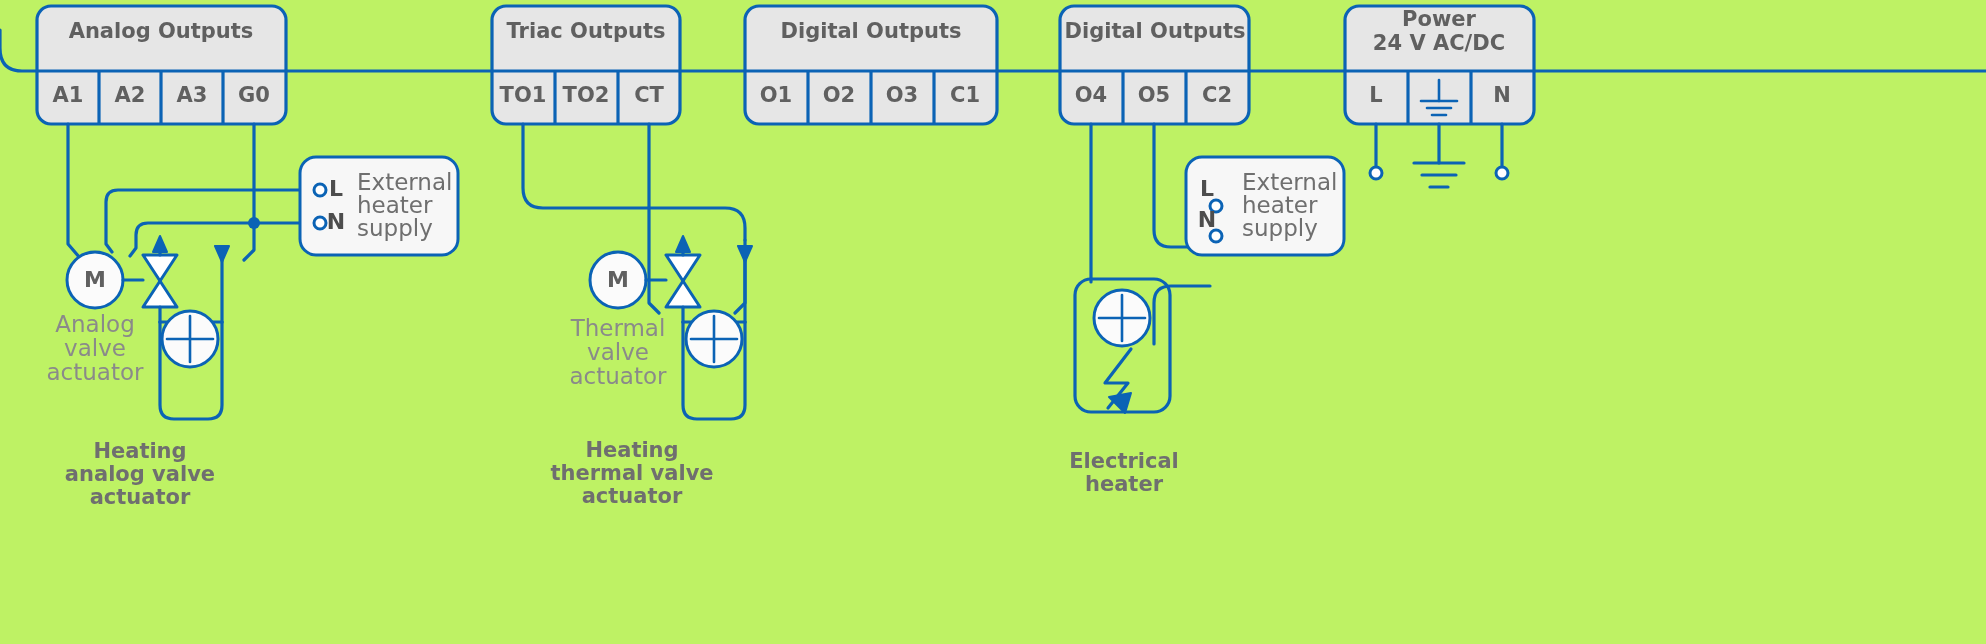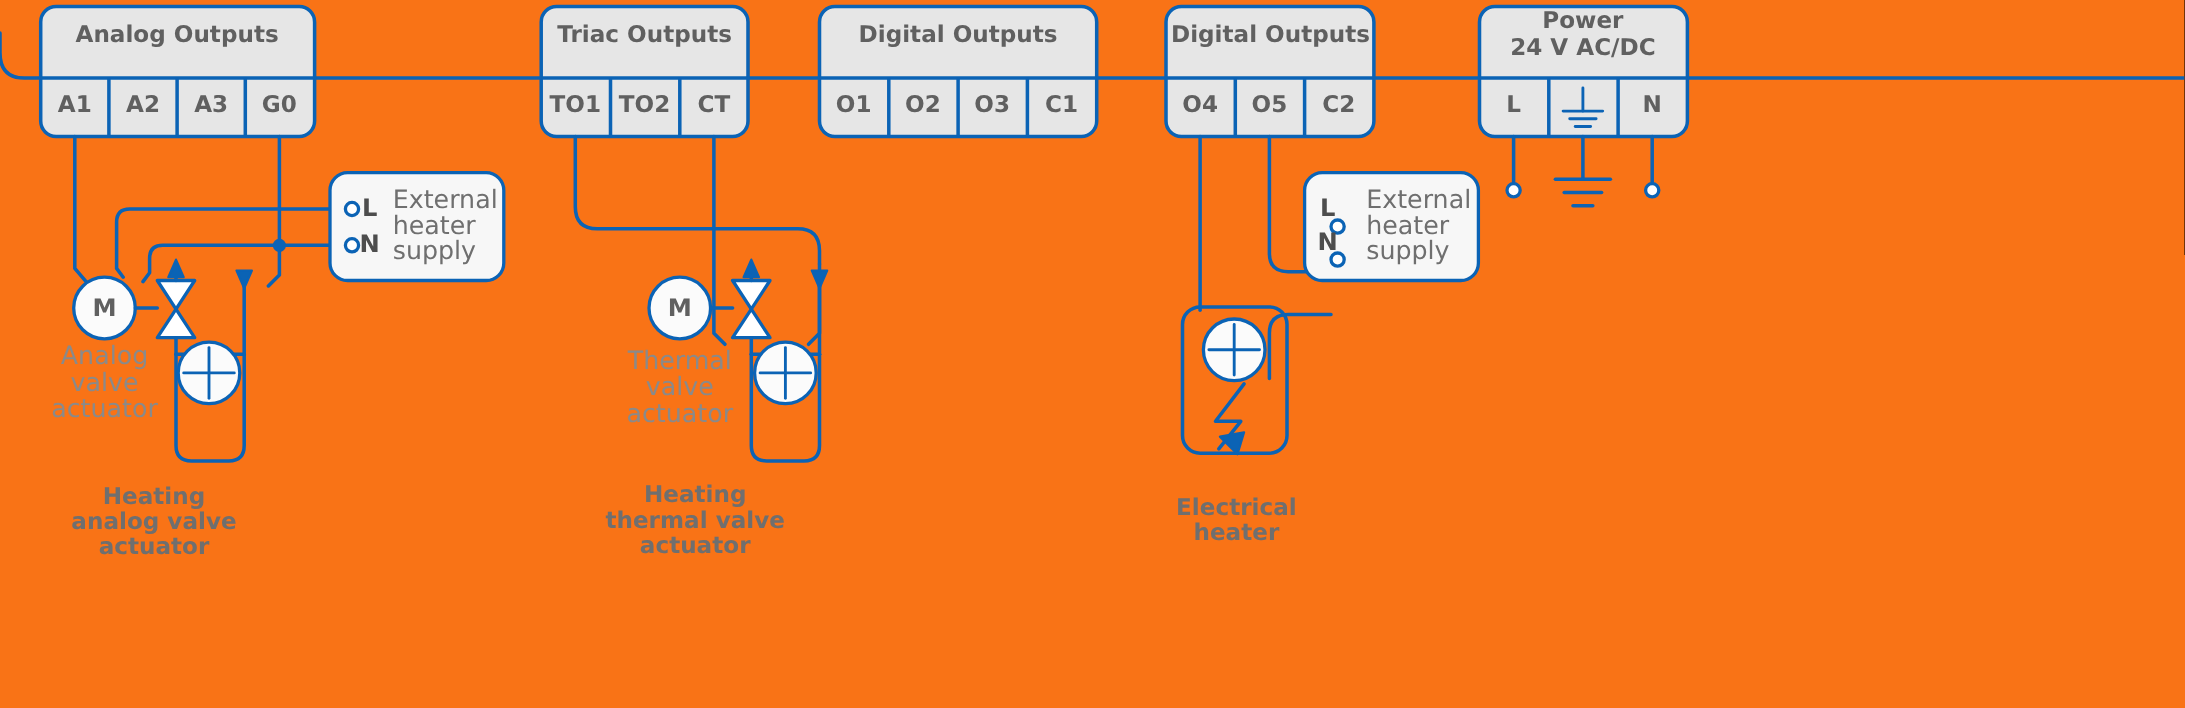--- a/index.html
+++ b/index.html
@@ -4,21 +4,21 @@
 <style>
   html, body {
     margin: 0;
     padding: 0;
     background: #000000;
   }
   #root {
     position: relative;
     width: 1986px;
     height: 644px;
-    background: #f97316;
+    background: #bef264;
     font-family: "DejaVu Sans", sans-serif;
     overflow: hidden;
   }
   svg#diagram {
     position: absolute;
     left: 0; top: 0;
     width: 1986px;
     height: 644px;
     display: block;
   }

